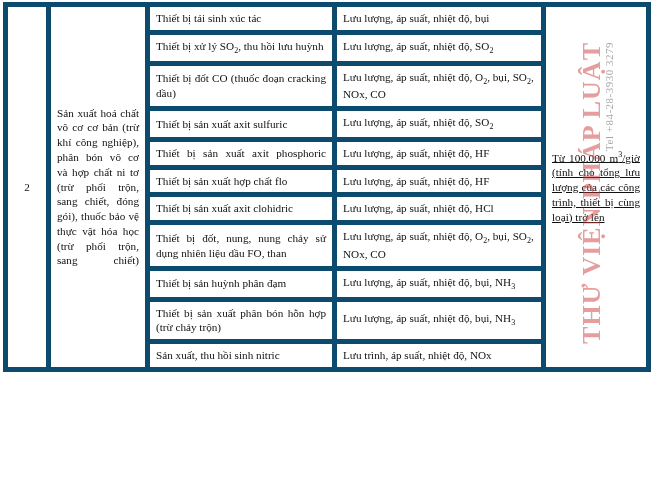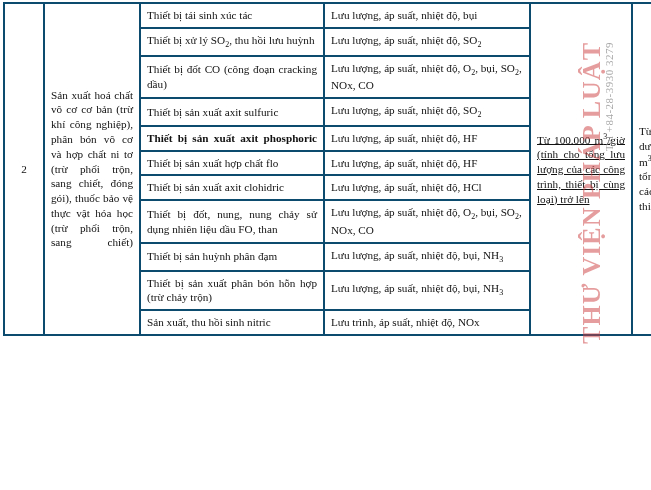--- a/index.html
+++ b/index.html
@@ -22,21 +22,21 @@
     box-sizing: border-box;
   }
   table.doc-table {
     border-collapse: collapse;
     width: 645px;
     margin-left: 3px;
     margin-top: 2px;
     table-layout: fixed;
   }
   table.doc-table td {
-    border: 2px solid #0c4a6e;
+    border: 5px solid #0c4a6e;
     vertical-align: middle;
     padding: 4px 6px;
     font-size: 11.2px;
     line-height: 1.32;
   }
   td.num-cell {
     width: 26px;
     text-align: center;
     vertical-align: middle;
     font-size: 11.5px;
@@ -51,21 +51,20 @@
     padding: 4px 7px;
   }
   td.equip-cell {
     width: 170px;
     text-align: justify;
     vertical-align: middle;
   }
   td.equip-cell.just {
     text-align: justify;
     text-align-last: justify;
-    font-weight: bold;
   }
   td.param-cell {
     width: 192px;
     vertical-align: middle;
     margin-left: 32px;
   }
   td.cap1-cell {
     width: 88px;
     vertical-align: middle;
     text-align: justify;
@@ -128,21 +127,21 @@
         <td class="cap1-cell" rowspan="11">Từ 100.000 m<sup>3</sup>/giờ (tính cho tổng lưu lượng của các công trình, thiết bị cùng loại) trở lên</td>
         <td class="cap2-cell" rowspan="11">Từ 50.000 đến dưới 100.000 m<sup>3</sup>/giờ (tính cho tổng lưu lượng của các công trình, thiết bị cùng loại)</td>
       </tr>
 
       <tr>
         <td class="equip-cell">Thiết bị xử lý SO<sub>2</sub>, thu hồi lưu huỳnh</td>
         <td class="param-cell">Lưu lượng, áp suất, nhiệt độ, SO<sub>2</sub></td>
       </tr>
 
       <tr>
-        <td class="equip-cell">Thiết bị đốt CO (công đoạn cracking dầu)</td>
+        <td class="equip-cell">Thiết bị đốt CO (thuốc đoạn cracking dầu)</td>
         <td class="param-cell">Lưu lượng, áp suất, nhiệt độ, O<sub>2</sub>, bụi, SO<sub>2</sub>, NOx, CO</td>
       </tr>
 
       <tr>
         <td class="equip-cell">Thiết bị sản xuất axit sulfuric</td>
         <td class="param-cell">Lưu lượng, áp suất, nhiệt độ, SO<sub>2</sub></td>
       </tr>
 
       <tr>
         <td class="equip-cell just">Thiết bị sản xuất axit phosphoric</td>

